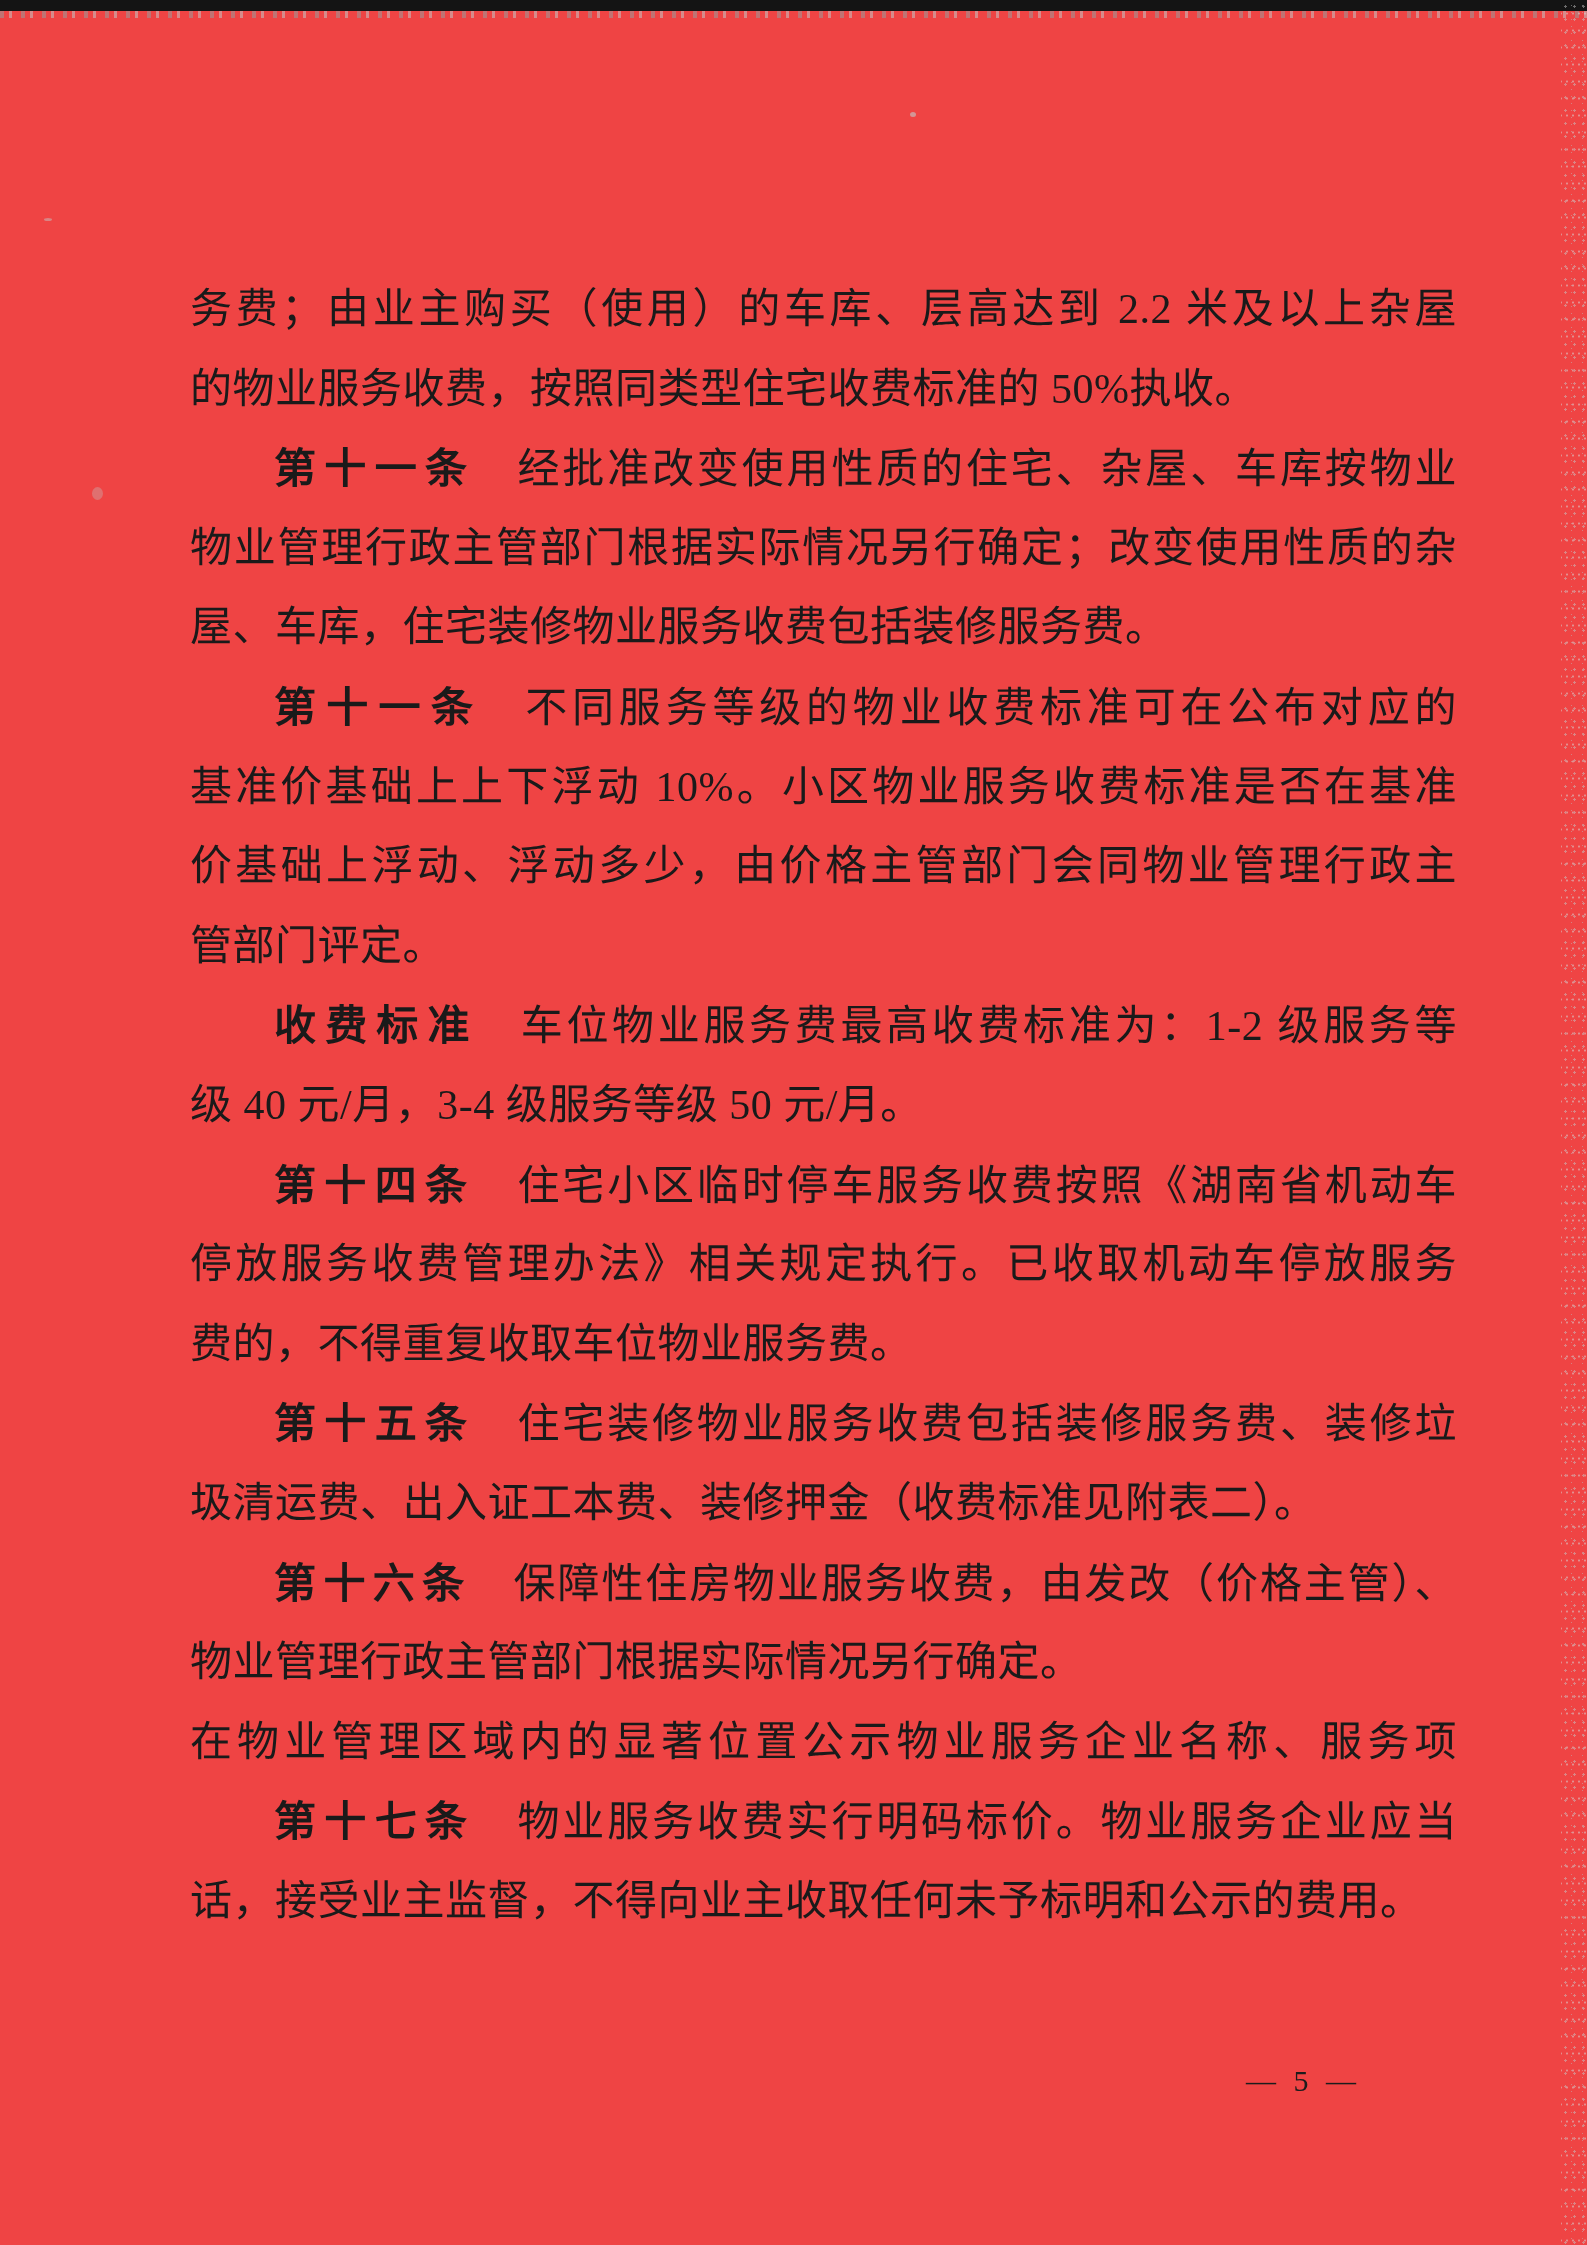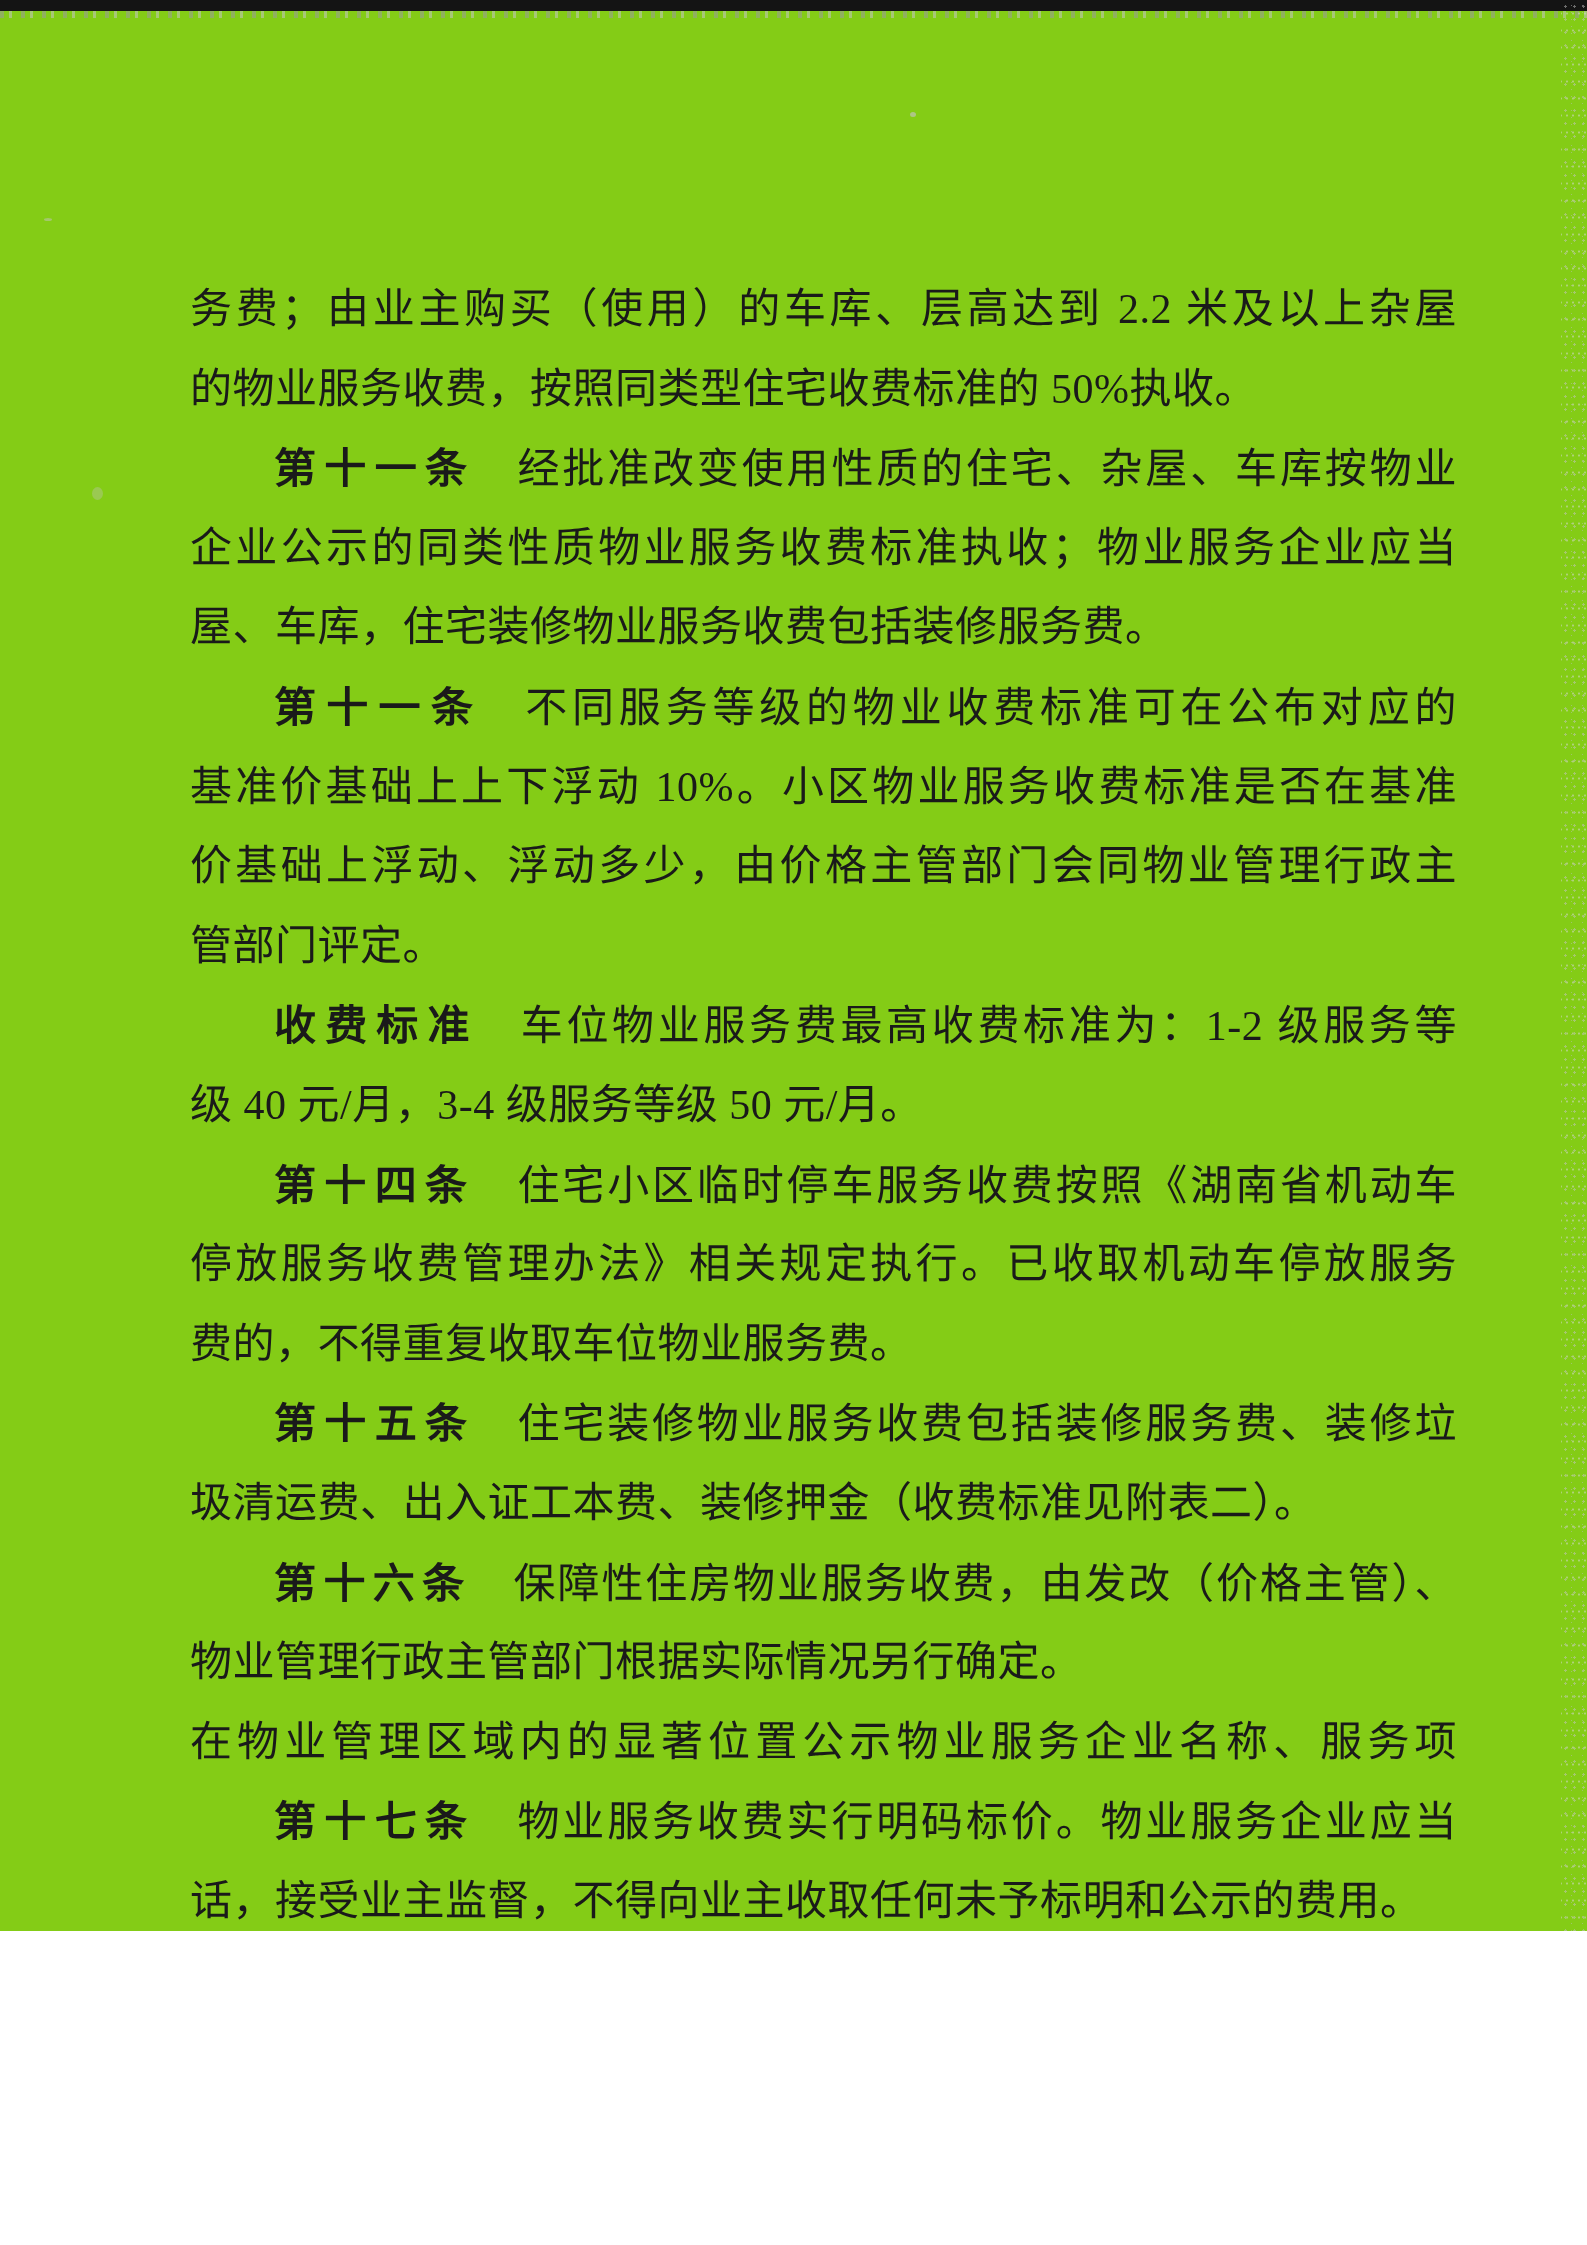--- a/index.html
+++ b/index.html
@@ -1,22 +1,22 @@
 <!DOCTYPE html>
 <html lang="zh-CN"><head>
 <meta charset="utf-8">
 <style>
   html, body { margin: 0; padding: 0; }
   body { background: #ffffff; }
 
   .page {
     position: relative;
     width: 1587px;
-    height: 1931px;
-    background: #84cc16;
+    height: 2245px;
+    background: #ef4444;
     overflow: hidden;
     font-family: "Liberation Serif", "DejaVu Serif", serif;
     color: #1a1a1a;
   }
 
   
   .scan-top-edge {
     position: absolute; top: 0; left: 0; width: 100%; height: 11px;
     background: #141414;
   }
@@ -93,21 +93,21 @@
   <div class="speck speck-2"></div>
   <div class="speck speck-3"></div>
 
   <div class="content">
       <div class="paragraph">
         <div class="line"><span>务费；由业主购买（使用）的车库、层高达到 2.2 米及以上杂屋</span></div>
         <div class="line last"><span>的物业服务收费，按照同类型住宅收费标准的 50%执收。</span></div>
       </div>
       <div class="paragraph">
         <div class="line indent"><span class="article-heading">第十一条</span><span>经批准改变使用性质的住宅、杂屋、车库按物业</span></div>
-        <div class="line"><span>企业公示的同类性质物业服务收费标准执收；物业服务企业应当</span></div>
+        <div class="line"><span>物业管理行政主管部门根据实际情况另行确定；改变使用性质的杂</span></div>
         <div class="line last"><span>屋、车库，住宅装修物业服务收费包括装修服务费。</span></div>
       </div>
       <div class="paragraph">
         <div class="line indent"><span class="article-heading">第十一条</span><span>不同服务等级的物业收费标准可在公布对应的</span></div>
         <div class="line"><span>基准价基础上上下浮动 10%。小区物业服务收费标准是否在基准</span></div>
         <div class="line"><span>价基础上浮动、浮动多少，由价格主管部门会同物业管理行政主</span></div>
         <div class="line last"><span>管部门评定。</span></div>
       </div>
       <div class="paragraph">
         <div class="line indent"><span class="article-heading">收费标准</span><span>车位物业服务费最高收费标准为：1-2 级服务等</span></div>

